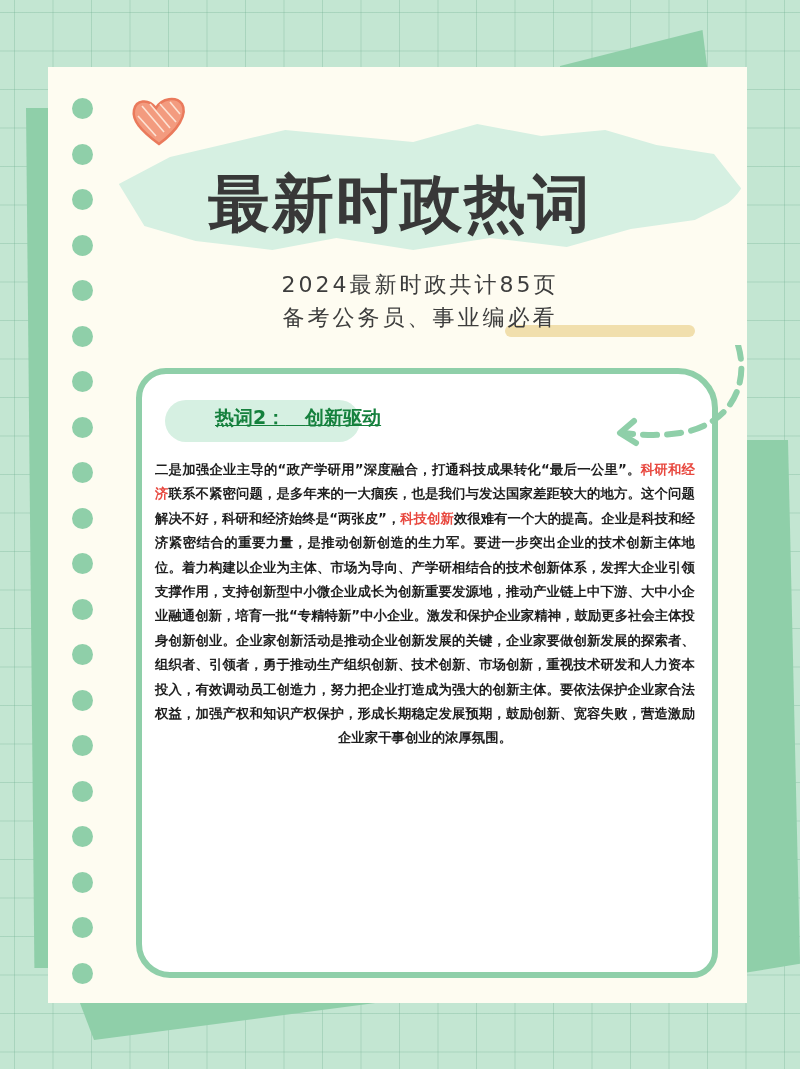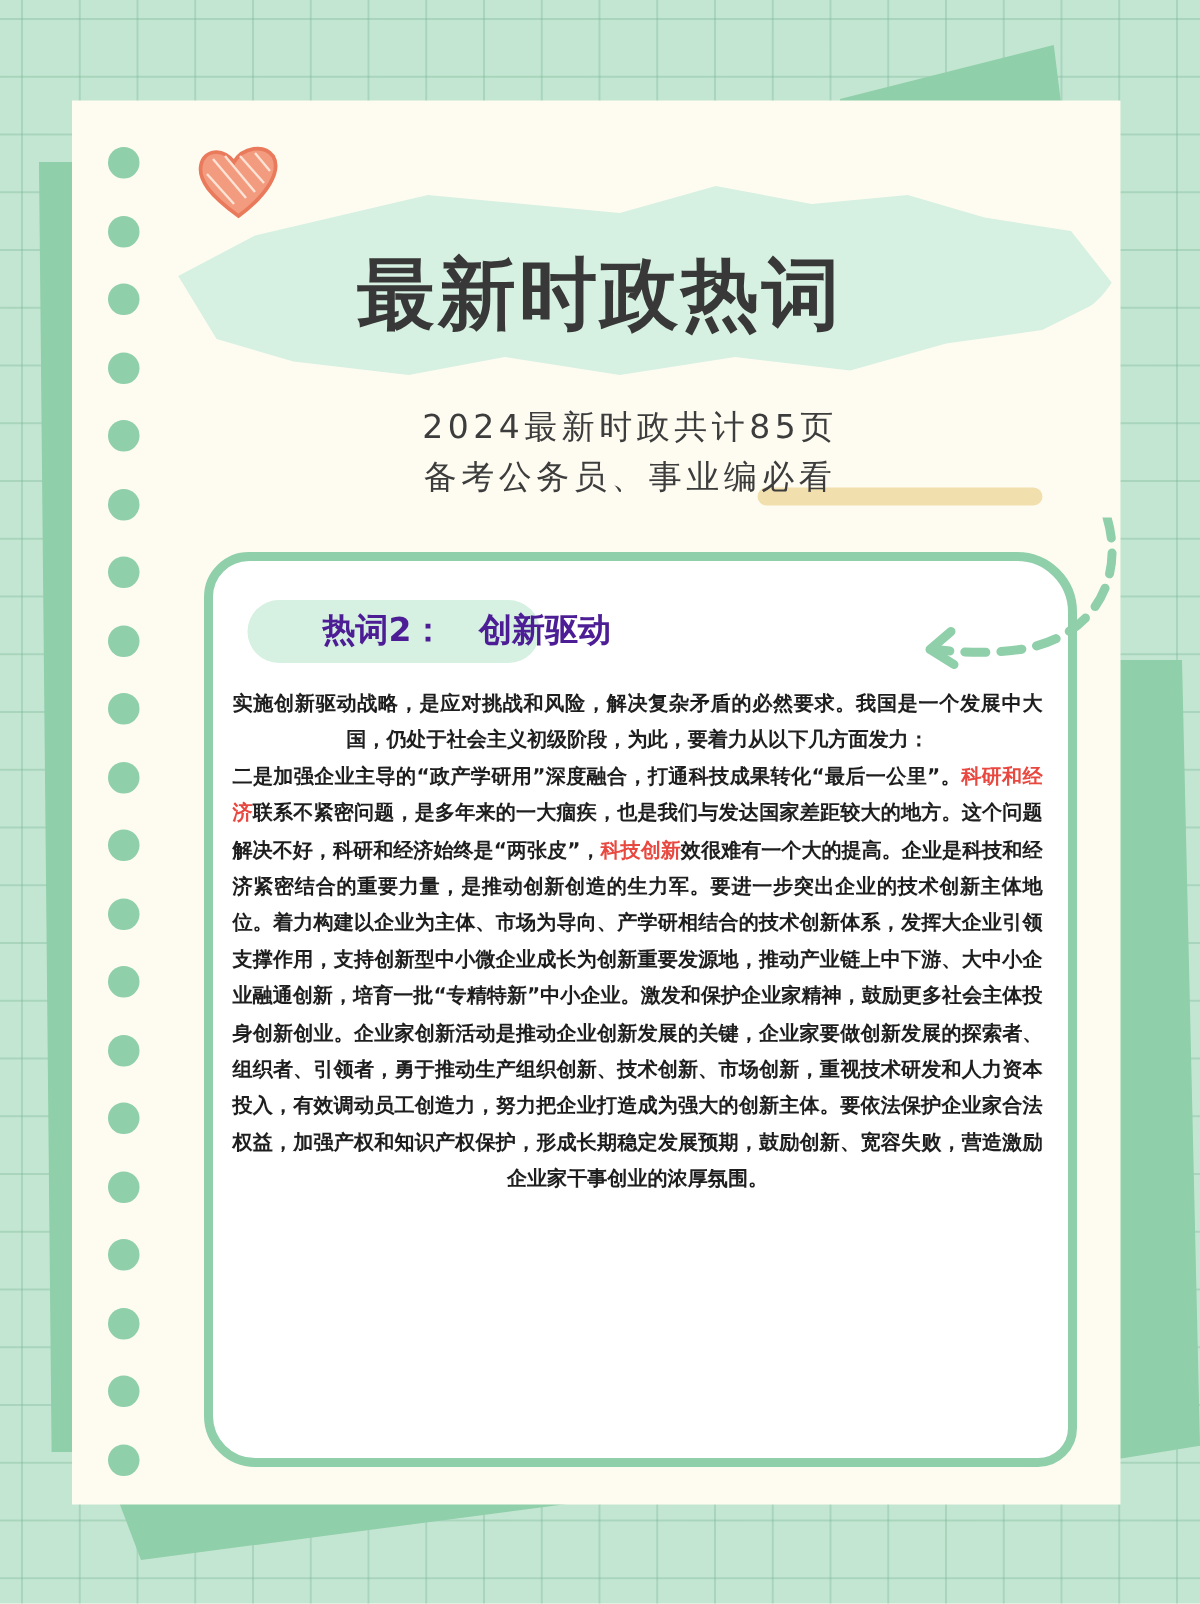--- a/index.html
+++ b/index.html
@@ -45,21 +45,21 @@
     position: absolute; left: 106px; top: 112px; width: 640px; height: 150px;
     background: #d6f0e2;
     border-radius: 40% 25% 45% 30% / 50% 40% 60% 45%;
     clip-path: polygon(2% 48%, 10% 30%, 20% 20%, 28% 12%, 38% 16%, 48% 20%, 58% 8%, 68% 16%, 78% 12%, 86% 22%, 95% 28%, 100% 55%, 92% 72%, 82% 78%, 72% 90%, 60% 84%, 48% 92%, 36% 84%, 26% 92%, 14% 86%, 6% 76%);
   }
   .heart {
     position: absolute; left: 130px; top: 96px; width: 58px; height: 52px;
   }
   .title {
     position: absolute; left: 0; top: 162px; width: 800px; text-align: center;
-    font-size: 52px; font-weight: bold; color: #383838; letter-spacing: 2px;
+    font-size: 62px; font-weight: bold; color: #383838; letter-spacing: 2px;
     font-family: "DejaVu Sans", sans-serif;
   }
   .sub {
     position: absolute; left: 0; width: 800px; text-align: center;
     font-size: 22px; color: #3d3d3d; letter-spacing: 3px;
     font-family: "DejaVu Sans", sans-serif;
   }
   .sub1 { top: 270px; left: 20px; }
   .sub2 { top: 303px; left: 20px; }
   .hl {
@@ -68,22 +68,22 @@
   }
   .box {
     position: absolute; left: 136px; top: 368px; width: 570px; height: 598px;
     background: #ffffff; border: 6px solid #8fcfa9; border-radius: 30px 40px 26px 34px;
   }
   .tag {
     position: absolute; left: 165px; top: 400px; width: 195px; height: 42px;
     background: #d6f0e2; border-radius: 22px;
   }
   .tag-text {
-    position: absolute; left: 215px; top: 405px; font-size: 22px; font-weight: bold; color: #4c1d95;
-    font-family: "DejaVu Sans", sans-serif; white-space: pre;
+    position: absolute; left: 215px; top: 405px; font-size: 19px; font-weight: bold; color: #15803d;
+    font-family: "DejaVu Sans", sans-serif; white-space: pre; text-decoration: underline;
   }
   .arrow { position: absolute; left: 610px; top: 345px; width: 140px; height: 110px; }
   .body-text {
     position: absolute; left: 155px; top: 458px; width: 540px;
     font-size: 13.4px; line-height: 24.4px; color: #1e1e1e; text-align: justify;
     font-weight: bold; font-family: "DejaVu Sans", sans-serif;
   }
   .body-text p { margin: 0; text-align: center; }
   .body-text p.j { text-align: justify; text-align-last: center; }
   .red { color: #e8483f; }
@@ -143,15 +143,14 @@
 
 <svg class="arrow" viewBox="0 0 140 110">
   <path d="M128 0 C 140 40, 120 80, 70 88 C 50 91, 30 90, 14 88" fill="none" stroke="#8fcfa9" stroke-width="6" stroke-dasharray="14 10" stroke-linecap="round"></path>
   <path d="M24 76 L 10 88 L 26 98" fill="none" stroke="#8fcfa9" stroke-width="6" stroke-linecap="round" stroke-linejoin="round"></path>
 </svg>
 
 <div class="tag"></div>
 <div class="tag-text"><span>热词2：</span>   <span>创新驱动</span></div>
 
 <div class="body-text">
-  <p class="j">实施创新驱动战略，是应对挑战和风险，解决复杂矛盾的必然要求。我国是一个发展中大国，仍处于社会主义初级阶段，为此，要着力从以下几方面发力：</p>
   <p class="j"><span>二是加强企业主导的“政产学研用”深度融合，打通科技成果转化“最后一公里”。</span><span class="red">科研和经济</span><span>联系不紧密问题，是多年来的一大痼疾，也是我们与发达国家差距较大的地方。这个问题解决不好，科研和经济始终是“两张皮”，</span><span class="red">科技创新</span><span>效很难有一个大的提高。企业是科技和经济紧密结合的重要力量，是推动创新创造的生力军。要进一步突出企业的技术创新主体地位。着力构建以企业为主体、市场为导向、产学研相结合的技术创新体系，发挥大企业引领支撑作用，支持创新型中小微企业成长为创新重要发源地，推动产业链上中下游、大中小企业融通创新，培育一批“专精特新”中小企业。激发和保护企业家精神，鼓励更多社会主体投身创新创业。企业家创新活动是推动企业创新发展的关键，企业家要做创新发展的探索者、组织者、引领者，勇于推动生产组织创新、技术创新、市场创新，重视技术研发和人力资本投入，有效调动员工创造力，努力把企业打造成为强大的创新主体。要依法保护企业家合法权益，加强产权和知识产权保护，形成长期稳定发展预期，鼓励创新、宽容失败，营造激励企业家干事创业的浓厚氛围。</span></p>
 </div>
 
 </body></html>

